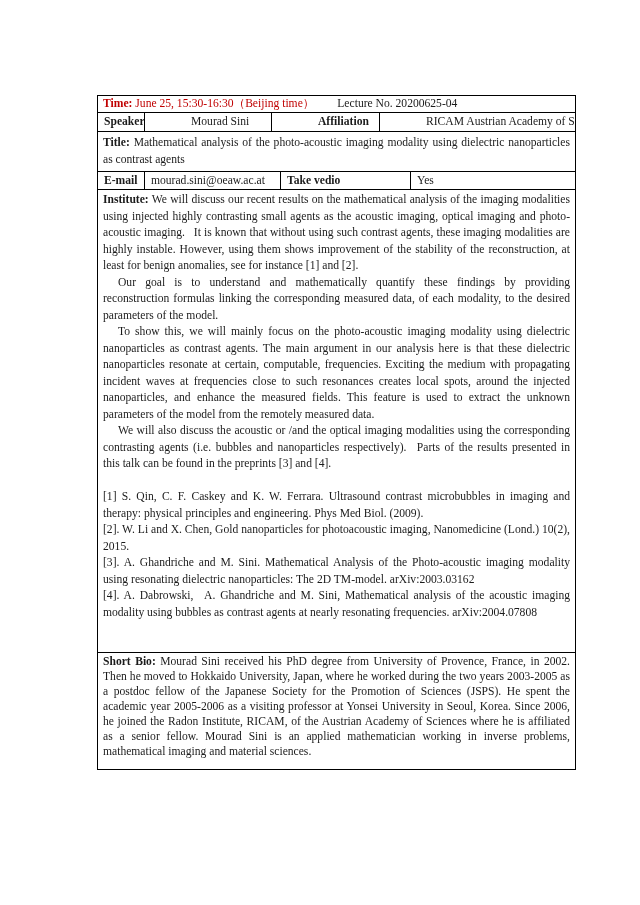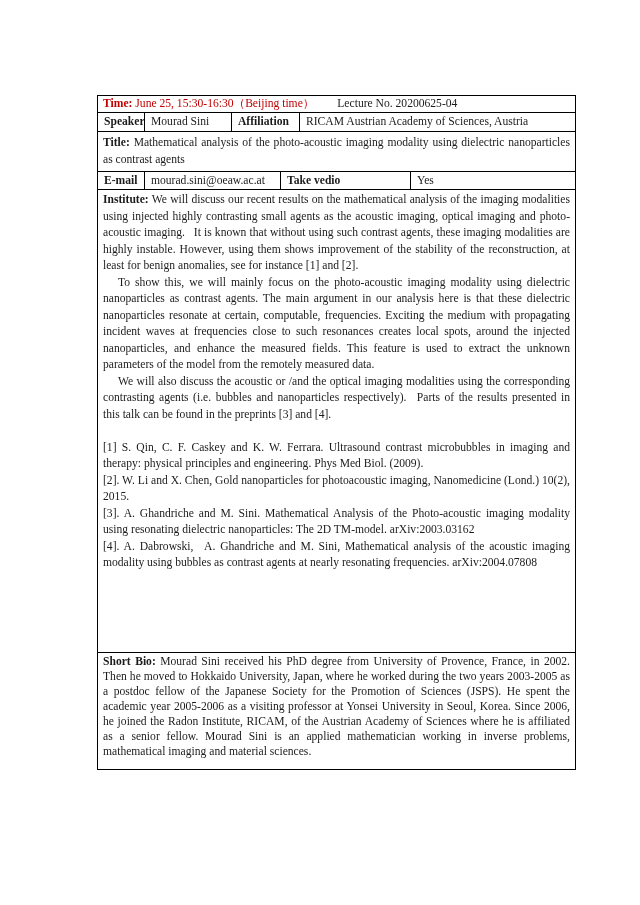--- a/index.html
+++ b/index.html
@@ -26,21 +26,21 @@
   .cell { padding: 0 6px; border-right: 1px solid #000; overflow: hidden; white-space: nowrap; }
   .cell.lastcell { border-right: none; flex: 1; }
   .bold { font-weight: bold; }
   .red { color: #c00000; }
   .just { text-align: justify; }
   .ind { text-indent: 15px; }
   p { margin: 0; }
 
   .r-time { height: 17px; line-height: 16px; }
   .r-web  { height: 32px; line-height: 15.5px; }
-  .r-speaker { height: 19px; line-height: 18px; }
+  .r-speaker { height: 19px; line-height: 18px; gap: 40px; }
   .r-email   { height: 18px; line-height: 17px; }
   .r-title   { height: 40px; line-height: 16.5px; padding-top: 3px; }
   .r-abstract { height: 463px; line-height: 16.5px; padding-top: 2px; }
   .r-bio      { height: 116px; line-height: 15px; padding-top: 1px; }
 
   .c1 { width: 47px; }  .c2 { width: 87px; }  .c3 { width: 68px; }
   .e1 { width: 47px; }  .e2 { width: 136px; } .e3 { width: 130px; }
 
   .lecture-no { margin-left: 20px; }
   .pw { margin-left: 18px; }
@@ -75,20 +75,21 @@
     <div class="cell e2">mourad.sini@oeaw.ac.at</div>
     <div class="cell e3 bold">Take vedio</div>
     <div class="cell lastcell">Yes</div>
   </div>
 
   <div class="row r-abstract">
     <p class="just">
       <span class="bold">Institute:</span>
       <span>We will discuss our recent results on the mathematical analysis of the imaging modalities using injected highly contrasting small agents as the acoustic imaging, optical imaging and photo-acoustic imaging.  It is known that without using such contrast agents, these imaging modalities are highly instable. However, using them shows improvement of the stability of the reconstruction, at least for benign anomalies, see for instance [1] and [2].</span>
     </p>
+    <p class="just ind">Our goal is to understand and mathematically quantify these findings by providing reconstruction formulas linking the corresponding measured data, of each modality, to the desired parameters of the model.</p>
     <p class="just ind">To show this, we will mainly focus on the photo-acoustic imaging modality using dielectric nanoparticles as contrast agents. The main argument in our analysis here is that these dielectric nanoparticles resonate at certain, computable, frequencies. Exciting the medium with propagating incident waves at frequencies close to such resonances creates local spots, around the injected nanoparticles, and enhance the measured fields. This feature is used to extract the unknown parameters of the model from the remotely measured data.</p>
     <p class="just ind">We will also discuss the acoustic or /and the optical imaging modalities using the corresponding contrasting agents (i.e. bubbles and nanoparticles respectively).  Parts of the results presented in this talk can be found in the preprints [3] and [4].</p>
     <div class="spacer"></div>
     <p class="just">[1] S. Qin, C. F. Caskey and K. W. Ferrara. Ultrasound contrast microbubbles in imaging and therapy: physical principles and engineering. Phys Med Biol. (2009).</p>
     <p class="just">[2]. W. Li and X. Chen, Gold nanoparticles for photoacoustic imaging, Nanomedicine (Lond.) 10(2), 2015.</p>
     <p class="just">[3]. A. Ghandriche and M. Sini. Mathematical Analysis of the Photo-acoustic imaging modality using resonating dielectric nanoparticles: The 2D TM-model. arXiv:2003.03162</p>
     <p class="just">[4]. A. Dabrowski,  A. Ghandriche and M. Sini, Mathematical analysis of the acoustic imaging modality using bubbles as contrast agents at nearly resonating frequencies. arXiv:2004.07808</p>
     <div class="spacer"></div>
 
   </div>

